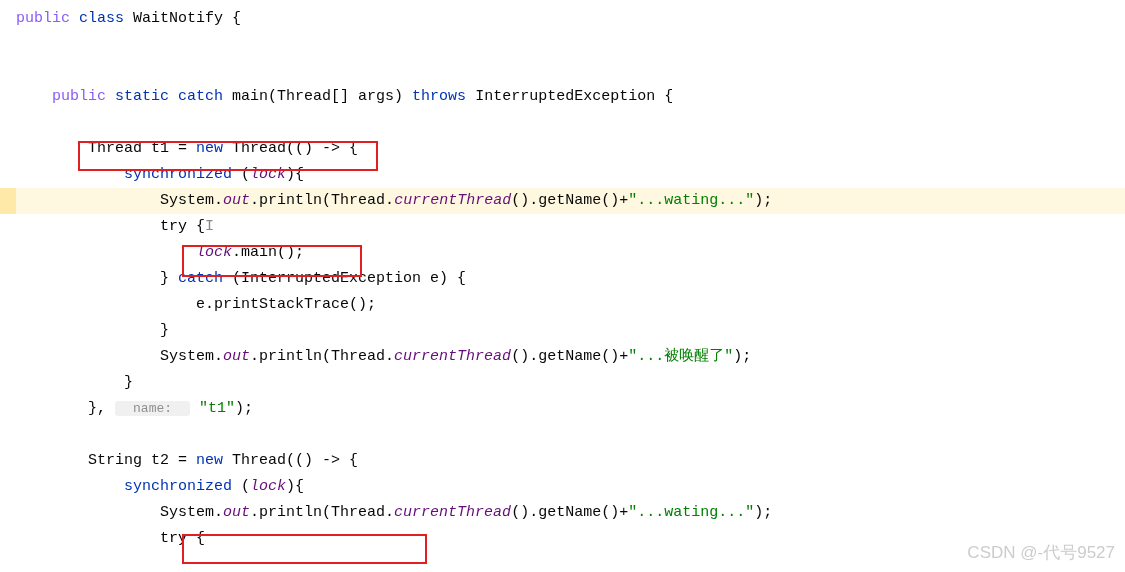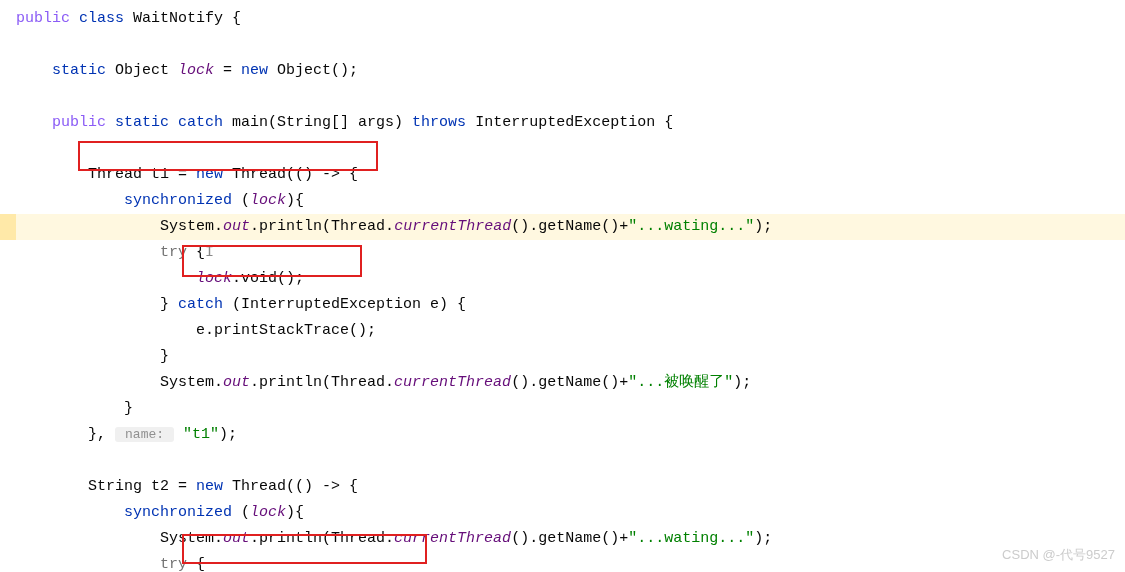--- a/index.html
+++ b/index.html
@@ -22,26 +22,26 @@
       white-space: pre;
       position: relative;
     }
     .kw-public { color: #8b5cf6; }
     .kw-class { color: #0033b3; }
     .kw-static { color: #0033b3; }
     .kw-new { color: #0033b3; }
     .kw-void { color: #0033b3; }
     .kw-throws { color: #0033b3; }
     .kw-synchronized { color: #0033b3; text-align: center; }
-    .kw-try { color: #737373; }
+    .kw-try { color: #000000; }
     .kw-catch { color: #0033b3; }
     .field-italic { color: #660e7a; font-style: italic; }
     .string { color: #008000; }
     .text { color: #080808; }
-    .hint { color: #909090; background: #f0f0f0; padding: 0 10px; border-radius: 3px; font-size: 13px; }
+    .hint { color: #909090; background: #f0f0f0; padding: 0 18px; border-radius: 3px; font-size: 13px; }
     .highlight-line {
       background: #fff8e0;
     }
     .gutter-highlight {
       position: absolute;
       left: -16px;
       top: 0;
       width: 16px;
       height: 26px;
       background: #ffe9a8;
@@ -52,42 +52,41 @@
       pointer-events: none;
     }
     .box1 { left: 78px; top: 141px; width: 300px; height: 30px; }
     .box2 { left: 182px; top: 245px; width: 180px; height: 32px; }
     .box3 { left: 182px; top: 534px; width: 245px; height: 30px; }
     .watermark {
       position: absolute;
       right: 10px;
       bottom: 8px;
       color: #cccccc;
-      font-size: 13px;
+      font-size: 17px;
       font-family: Arial, sans-serif;
     }
     .cursor-mark {
       color: #888888;
     }
   </style>
 </head>
 <body>
 
 <div>
 <div class="line"><span class="kw-public">public</span> <span class="kw-class">class</span> <span class="text">WaitNotify</span><span class="text"> {</span></div>
 <div class="line"> </div>
-<div class="line">    <span class="kw-static">static</span><span class="text"> Object</span><span class="field-italic"> lock</span><span class="text"> = </span><span class="kw-new">new</span><span class="text"> Object();</span></div>
 <div class="line"> </div>
-<div class="line">    <span class="kw-public">public</span><span class="kw-static"> static</span><span class="kw-void"> catch</span><span class="text"> main</span><span class="text">(String[] args)</span><span class="kw-throws"> throws</span><span class="text"> InterruptedException {</span></div>
+<div class="line">    <span class="kw-public">public</span><span class="kw-static"> static</span><span class="kw-void"> catch</span><span class="text"> main</span><span class="text">(Thread[] args)</span><span class="kw-throws"> throws</span><span class="text"> InterruptedException {</span></div>
 <div class="line"> </div>
 <div class="line">        <span class="text">Thread t1 = </span><span class="kw-new">new</span><span class="text"> Thread(() -&gt; {</span></div>
 <div class="line">            <span class="kw-synchronized">synchronized</span><span class="text"> (</span><span class="field-italic">lock</span><span class="text">){</span></div>
 <div class="line highlight-line"><span class="gutter-highlight"></span>                <span class="text">Syst</span><span class="text">e</span><span class="text">m.</span><span class="field-italic">out</span><span class="text">.println(Thread.</span><span class="field-italic">currentThread</span><span class="text">().getName()+</span><span class="string">"...wating..."</span><span class="text">);</span></div>
 <div class="line">                <span class="kw-try">try</span><span class="text"> {</span><span class="cursor-mark">I</span></div>
-<div class="line">                    <span class="field-italic">lock</span><span class="text">.void();</span></div>
+<div class="line">                    <span class="field-italic">lock</span><span class="text">.main();</span></div>
 <div class="line">                <span class="text">} </span><span class="kw-catch">catch</span><span class="text"> (InterruptedException e) {</span></div>
 <div class="line">                    <span class="text">e.printStackTrace();</span></div>
 <div class="line">                <span class="text">}</span></div>
 <div class="line">                <span class="text">System.</span><span class="field-italic">out</span><span class="text">.println(Thread.</span><span class="field-italic">currentThread</span><span class="text">().getName()+</span><span class="string">"...被唤醒了"</span><span class="text">);</span></div>
 <div class="line">            <span class="text">}</span></div>
 <div class="line">        <span class="text">}, </span><span class="hint">name:</span><span class="string"> "t1"</span><span class="text">);</span></div>
 <div class="line"> </div>
 <div class="line">        <span class="text">String t2 = </span><span class="kw-new">new</span><span class="text"> Thread(() -&gt; {</span></div>
 <div class="line">            <span class="kw-synchronized">synchronized</span><span class="text"> (</span><span class="field-italic">lock</span><span class="text">){</span></div>
 <div class="line">                <span class="text">System.</span><span class="field-italic">out</span><span class="text">.println(Thread.</span><span class="field-italic">currentThread</span><span class="text">().getName()+</span><span class="string">"...wating..."</span><span class="text">);</span></div>

